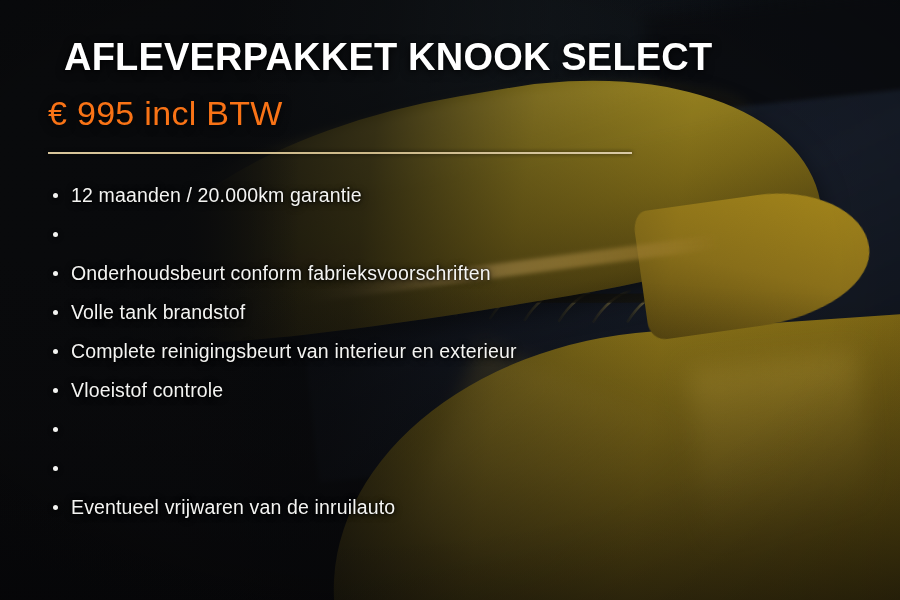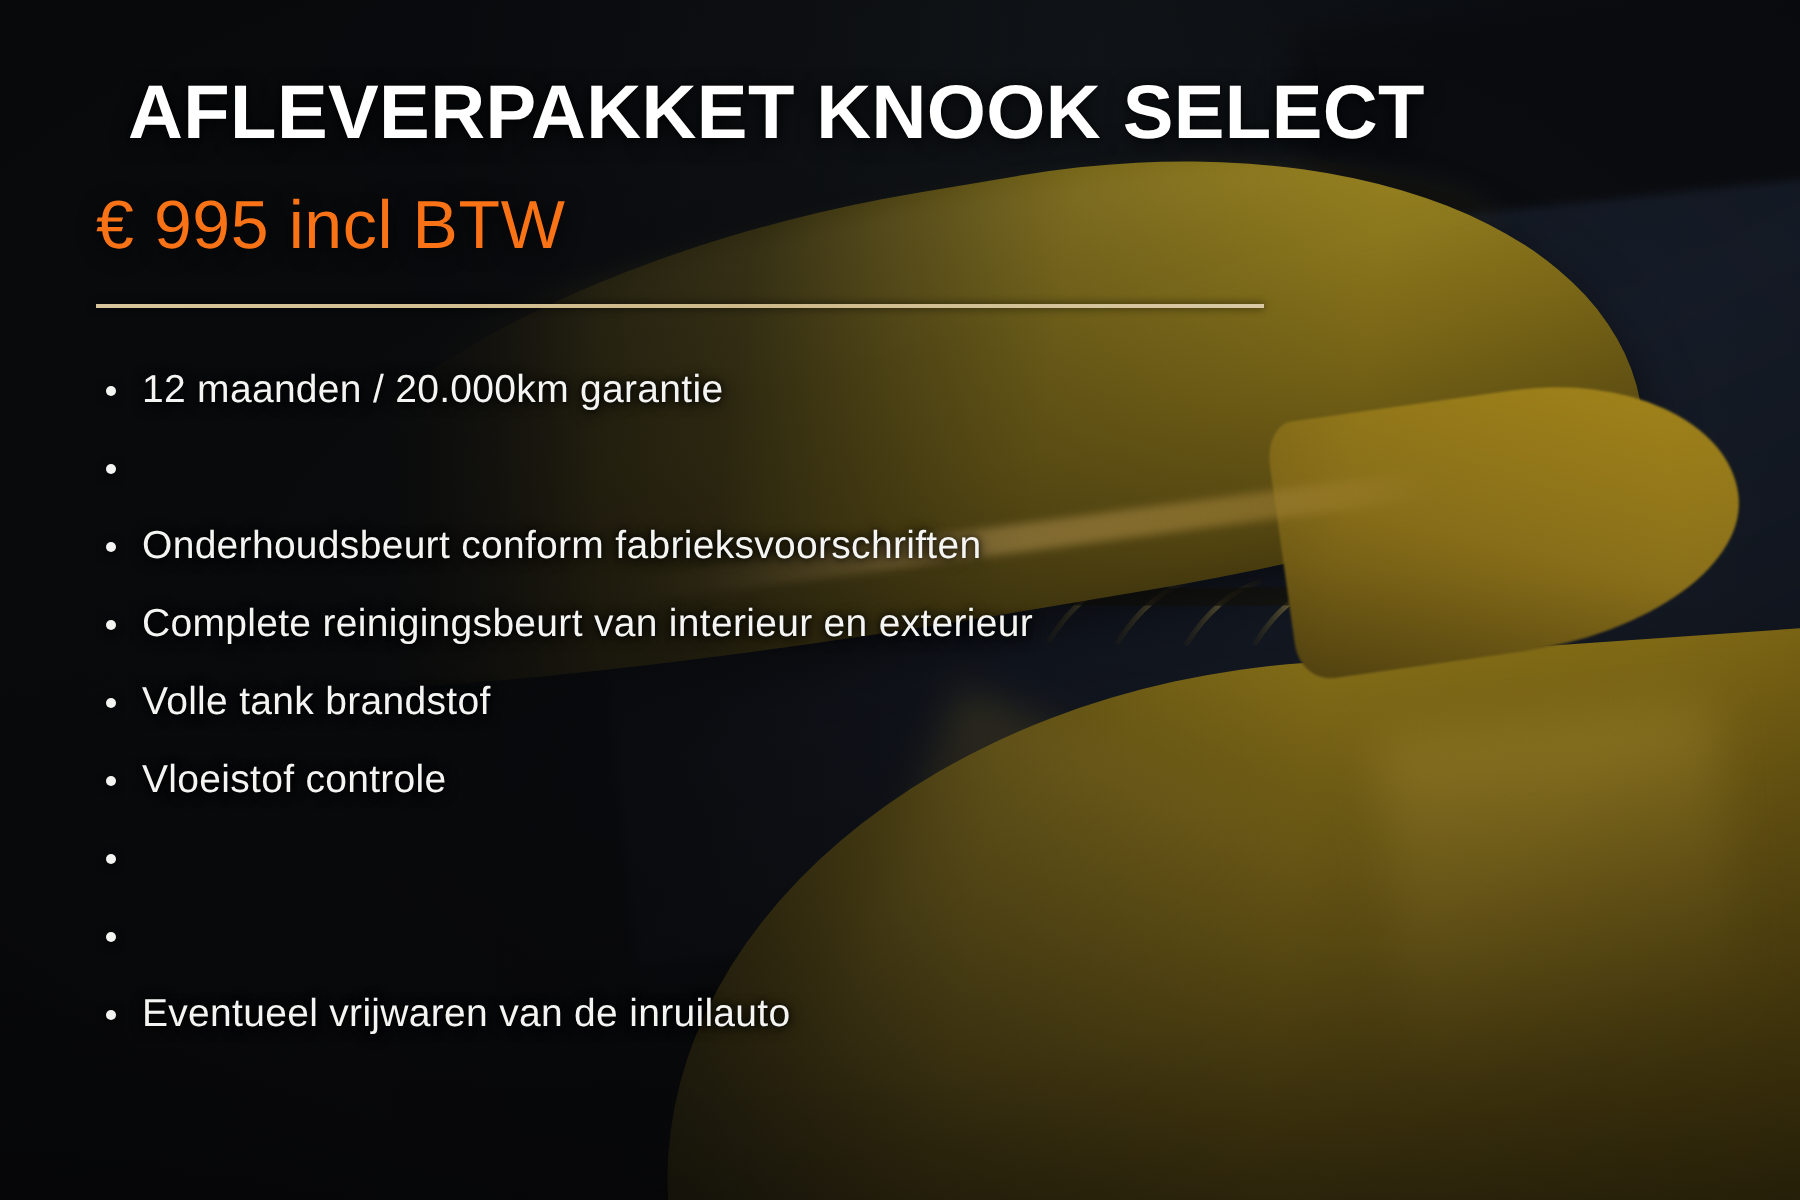--- a/index.html
+++ b/index.html
@@ -404,25 +404,25 @@
       </li>
       <li class="feature-item">
         <span class="feature-bullet"></span>
       </li>
       <li class="feature-item">
         <span class="feature-bullet"></span>
         <span>Onderhoudsbeurt conform fabrieksvoorschriften</span>
       </li>
       <li class="feature-item">
         <span class="feature-bullet"></span>
+        <span>Volle tank brandstof</span>
+      </li>
+      <li class="feature-item">
+        <span class="feature-bullet"></span>
         <span>Complete reinigingsbeurt van interieur en exterieur</span>
-      </li>
-      <li class="feature-item">
-        <span class="feature-bullet"></span>
-        <span>Volle tank brandstof</span>
       </li>
       <li class="feature-item">
         <span class="feature-bullet"></span>
         <span>Vloeistof controle</span>
       </li>
       <li class="feature-item">
         <span class="feature-bullet"></span>
       </li>
       <li class="feature-item">
         <span class="feature-bullet"></span>

